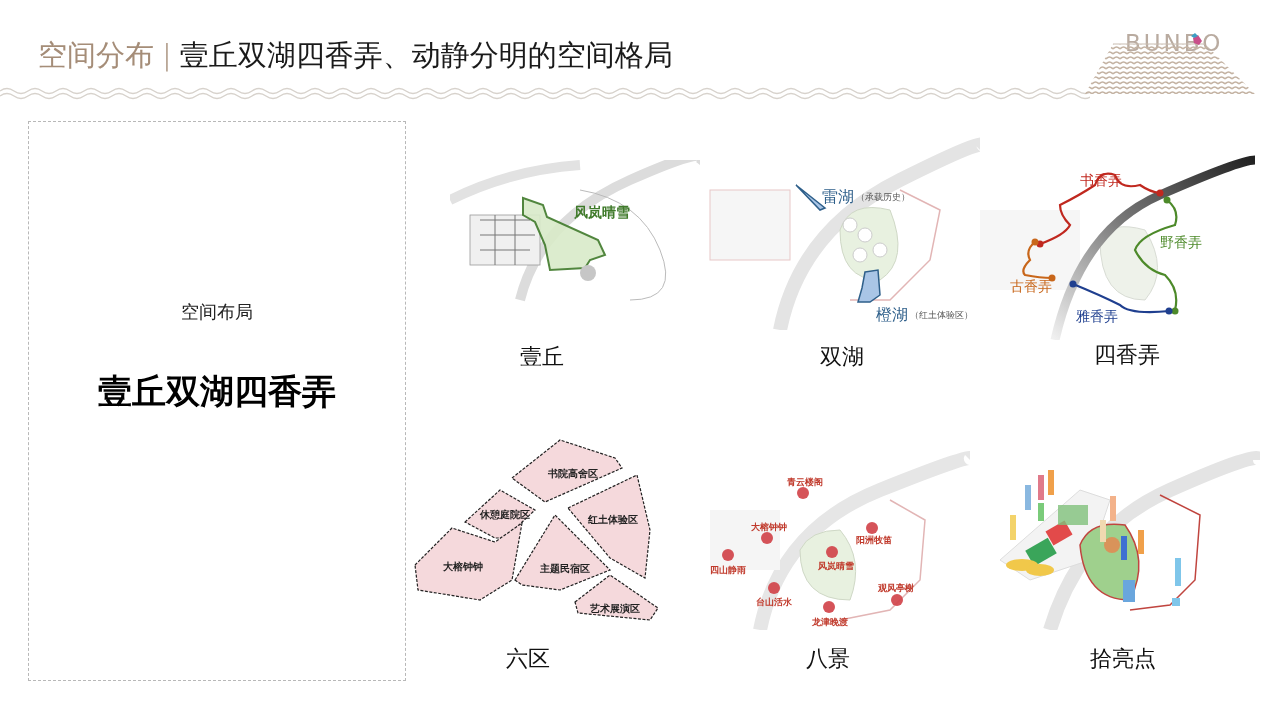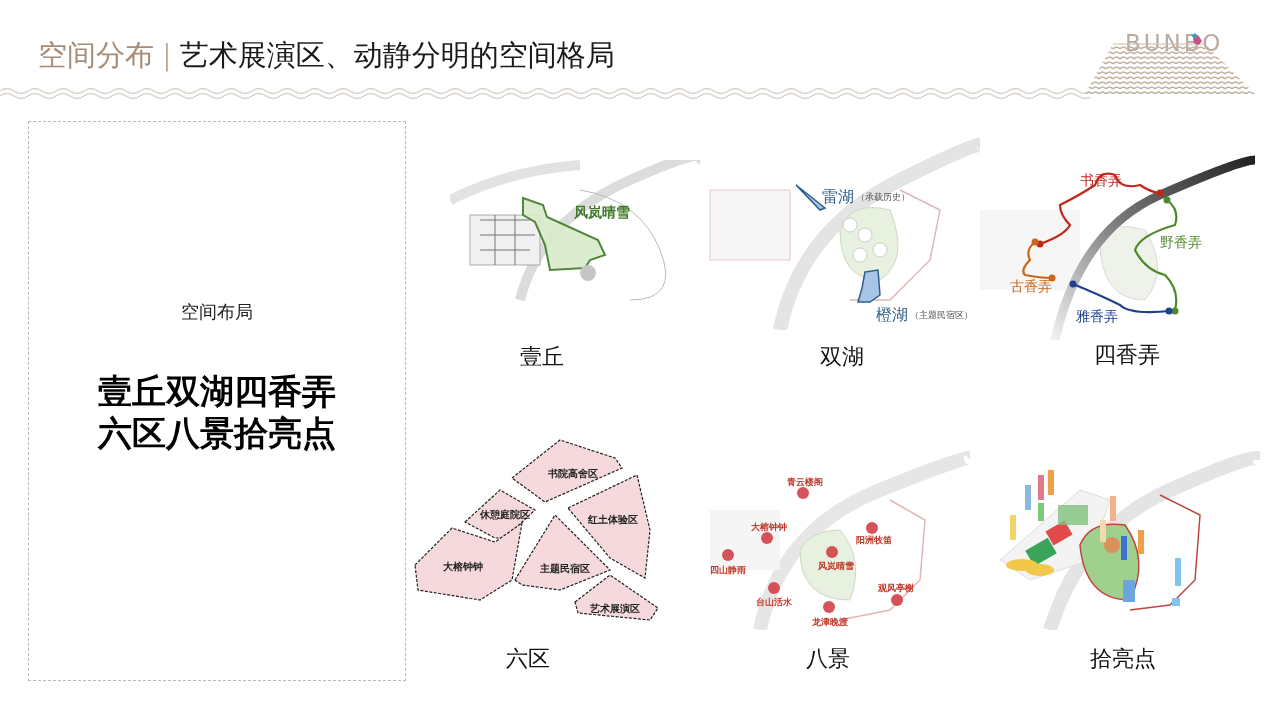--- a/index.html
+++ b/index.html
@@ -23,21 +23,21 @@
   .tag { position:absolute; font-size:14px; white-space:nowrap; }
   .tag-sm { position:absolute; font-size:9px; white-space:nowrap; color:#555; }
   .zone-lbl { position:absolute; font-size:10px; font-weight:bold; color:#222; white-space:nowrap; }
   .scene-lbl { position:absolute; font-size:9px; color:#c0392b; white-space:nowrap; font-weight:bold;text-align:center; }
 </style>
 </head>
 <body>
 
 <div class="header">
   <div class="title">
-    <span class="prefix">空间分布</span><span class="sep">|</span><span class="main">艺术展演区、动静分明的空间格局</span>
+    <span class="prefix">空间分布</span><span class="sep">|</span><span class="main">壹丘双湖四香弄、动静分明的空间格局</span>
   </div>
   <svg class="wave" viewBox="0 0 1090 14" preserveAspectRatio="none">
     <path d="M0 5 Q 7 0 14 5 T 28 5 T 42 5 T 56 5 T 70 5 T 84 5 T 98 5 T 112 5 T 126 5 T 140 5 T 154 5 T 168 5 T 182 5 T 196 5 T 210 5 T 224 5 T 238 5 T 252 5 T 266 5 T 280 5 T 294 5 T 308 5 T 322 5 T 336 5 T 350 5 T 364 5 T 378 5 T 392 5 T 406 5 T 420 5 T 434 5 T 448 5 T 462 5 T 476 5 T 490 5 T 504 5 T 518 5 T 532 5 T 546 5 T 560 5 T 574 5 T 588 5 T 602 5 T 616 5 T 630 5 T 644 5 T 658 5 T 672 5 T 686 5 T 700 5 T 714 5 T 728 5 T 742 5 T 756 5 T 770 5 T 784 5 T 798 5 T 812 5 T 826 5 T 840 5 T 854 5 T 868 5 T 882 5 T 896 5 T 910 5 T 924 5 T 938 5 T 952 5 T 966 5 T 980 5 T 994 5 T 1008 5 T 1022 5 T 1036 5 T 1050 5 T 1064 5 T 1078 5 T 1092 5" fill="none" stroke="#d7d2cc" stroke-width="1.4"></path>
     <path d="M0 10 Q 7 5 14 10 T 28 10 T 42 10 T 56 10 T 70 10 T 84 10 T 98 10 T 112 10 T 126 10 T 140 10 T 154 10 T 168 10 T 182 10 T 196 10 T 210 10 T 224 10 T 238 10 T 252 10 T 266 10 T 280 10 T 294 10 T 308 10 T 322 10 T 336 10 T 350 10 T 364 10 T 378 10 T 392 10 T 406 10 T 420 10 T 434 10 T 448 10 T 462 10 T 476 10 T 490 10 T 504 10 T 518 10 T 532 10 T 546 10 T 560 10 T 574 10 T 588 10 T 602 10 T 616 10 T 630 10 T 644 10 T 658 10 T 672 10 T 686 10 T 700 10 T 714 10 T 728 10 T 742 10 T 756 10 T 770 10 T 784 10 T 798 10 T 812 10 T 826 10 T 840 10 T 854 10 T 868 10 T 882 10 T 896 10 T 910 10 T 924 10 T 938 10 T 952 10 T 966 10 T 980 10 T 994 10 T 1008 10 T 1022 10 T 1036 10 T 1050 10 T 1064 10 T 1078 10 T 1092 10" fill="none" stroke="#d7d2cc" stroke-width="1.4"></path>
   </svg>
   <div class="logo">
     <div class="logo-text">BUNBO</div>
     <svg width="180" height="75" style="position:absolute;left:0;top:0;">
       <defs>
         <pattern id="tiles" width="7" height="5" patternUnits="userSpaceOnUse">
@@ -49,21 +49,20 @@
       <path d="M108 8 l5 -3 l4 6 l-3 4 l-5 -2 z" fill="#c94f8a"></path>
       <path d="M106 6 l4 -3 l3 3 l-4 2 z" fill="#3d9fc4"></path>
     </svg>
   </div>
 </div>
 
 <div class="left-panel">
   <div class="panel-sub">空间布局</div>
   <div class="panel-main">
     <div>壹丘双湖四香弄</div>
-    <div>六区八景拾亮点</div>
   </div>
 </div>
 
 <div class="cell" style="left:450px; top:160px; width:250px; height:210px;">
   <svg width="250" height="150">
     <path d="M0 40 Q 60 10 130 5" fill="none" stroke="#e2e2e2" stroke-width="10"></path>
     <path d="M70 140 Q 90 60 180 20 T 250 5" fill="none" stroke="#dcdcdc" stroke-width="10"></path>
     <rect x="20" y="55" width="70" height="50" fill="#f0f0f0" stroke="#999" stroke-width="0.8"></rect>
     <path d="M30 60 h50 M30 75 h55 M30 90 h50 M45 55 v50 M65 55 v50" stroke="#777" stroke-width="1"></path>
     <path d="M130 30 Q 190 40 210 90 T 180 140" fill="none" stroke="#bbb" stroke-width="1"></path>
@@ -84,21 +83,21 @@
       <circle cx="180" cy="120" r="7" fill="#fff" stroke="#ccc"></circle>
       <circle cx="160" cy="125" r="7" fill="#fff" stroke="#ccc"></circle>
     <path d="M200 60 L240 80 L230 130 L190 170 L150 170" fill="none" stroke="#e2b5b5" stroke-width="1.5"></path>
     <polygon points="96,55 125,78 120,80" fill="#a9c5e6" stroke="#2e5f8a" stroke-width="1.5"></polygon>
     <polygon points="165,142 178,140 180,165 170,172 158,172 162,158" fill="#a9c5e6" stroke="#2e5f8a" stroke-width="1.5"></polygon>
   </svg>
   <div class="tag" style="left:122px; top:57px; color:#2e5f8a; font-size:16px;">
     <span>雷湖</span><span class="tag-sm" style="position:relative; margin-left:2px; top:-2px;">（承载历史）</span>
   </div>
   <div class="tag" style="left:176px; top:175px; color:#2e5f8a; font-size:16px;">
-    <span>橙湖</span><span class="tag-sm" style="position:relative; margin-left:2px; top:-2px;">（主题民宿区）</span>
+    <span>橙湖</span><span class="tag-sm" style="position:relative; margin-left:2px; top:-2px;">（红土体验区）</span>
   </div>
   <div class="cell-label" style="left:120px; top:212px;">双湖</div>
 </div>
 
 <div class="cell" style="left:970px; top:150px; width:290px; height:220px;">
   <svg width="290" height="190">
     <defs>
       <linearGradient id="road" x1="0" y1="1" x2="1" y2="0">
         <stop offset="0" stop-color="#f0f0f0"></stop>
           <stop offset="0.5" stop-color="#777"></stop>

